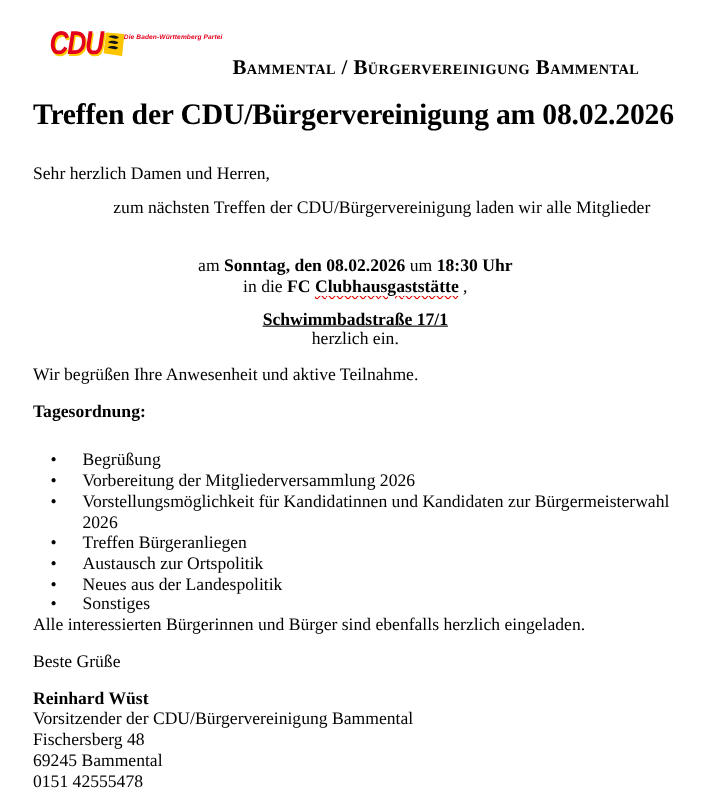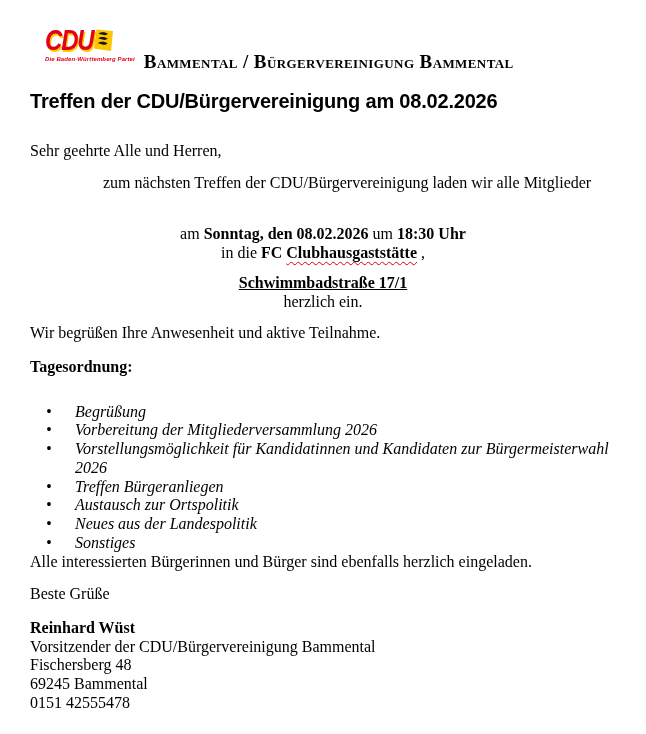--- a/index.html
+++ b/index.html
@@ -17,21 +17,21 @@
   }
 
   
   .letterhead {
     display: flex;
     align-items: flex-start;
     margin-left: 15px;
     margin-bottom: 20px;
     height: 42px;
   }
-  .logo { display: flex; flex-direction: column; }
+  .logo { display: flex; flex-direction: row; }
   .logo-row { display: flex; align-items: flex-start; }
   .cdu-text {
     font-family: "Liberation Sans", sans-serif;
     font-weight: bold;
     font-style: italic;
     font-size: 30px;
     line-height: 0.82;
     color: #e3001b;
     letter-spacing: -1.5px;
     transform: scaleX(0.80);
@@ -59,23 +59,23 @@
     font-size: 19px;
     line-height: 1;
     margin-left: 9px;
     margin-top: 24px;
     white-space: nowrap;
     letter-spacing: 0.4px;
   }
 
   
   .doc-title {
-    font-family: Liberation Sans, sans-serif;
+    font-family: Liberation Serif, serif;
     font-weight: bold;
-    font-size: 20px;
+    font-size: 27px;
     line-height: 1.1;
     margin: 0 0 30px 0;
     letter-spacing: -0.2px;
   }
   p { margin: 0; }
   .salutation { margin-bottom: 13px; }
   .intro { margin-bottom: 33px; text-indent: 73px; }
 
   .invitation { text-align: center; margin-bottom: 13px; }
   .invitation .gap-above { margin-top: 11px; text-decoration: underline; }
@@ -83,21 +83,21 @@
   .spellcheck {
     text-decoration-line: underline;
     text-decoration-style: wavy;
     text-decoration-color: #e00000;
     text-decoration-thickness: 1px;
     text-underline-offset: 3px;
   }
 
   .attendance { margin-bottom: 15px; }
   .agenda-heading { font-weight: bold; margin-bottom: 26px; }
-  .agenda-list { list-style: none; margin: 0; padding: 0; font-style: italic; }
+  .agenda-list { list-style: none; margin: 0; padding: 0; }
   .agenda-list li { position: relative; padding-left: 45px; }
   .agenda-list li::before { content: "\2022"; position: absolute; left: 16px; }
 
   .note { margin-bottom: 14px; }
   .closing { margin-bottom: 15px; }
   .signature p { margin: 0; }
   .sig-name { font-weight: bold; }
 </style>
 </head>
 <body>
@@ -117,21 +117,21 @@
           </svg>
         </span>
       </div>
       <div class="logo-tagline">Die Baden-Württemberg Partei</div>
     </div>
     <div class="org-title">Bammental / Bürgervereinigung Bammental</div>
   </header>
 
   <h1 class="doc-title">Treffen der CDU/Bürgervereinigung am 08.02.2026</h1>
 
-  <p class="salutation">Sehr geehrte Alle und Herren,</p>
+  <p class="salutation">Sehr herzlich Damen und Herren,</p>
 
   <p class="intro">zum nächsten Treffen der CDU/Bürgervereinigung laden wir alle Mitglieder</p>
 
   <div class="invitation">
     <p><span>am </span><b>Sonntag, den 08.02.2026</b><span> um </span><b>18:30 Uhr</b></p>
     <p><span>in die </span><b><span>FC </span><span class="spellcheck">Clubhausgaststätte</span></b><span> ,</span></p>
     <p class="gap-above"><b>Schwimmbadstraße 17/1</b></p>
     <p>herzlich ein.</p>
   </div>
 

